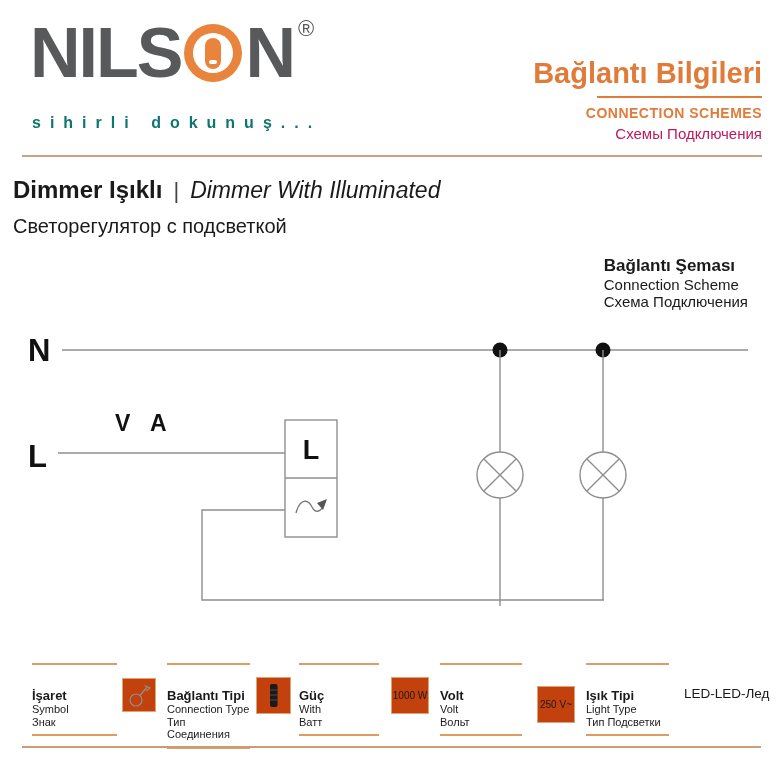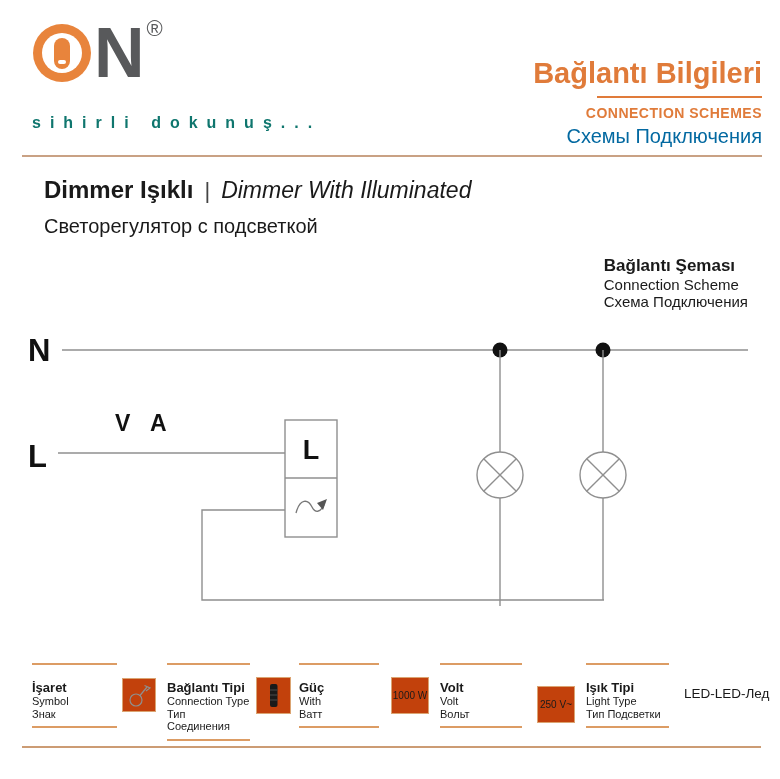--- a/index.html
+++ b/index.html
@@ -15,25 +15,25 @@
   .logo-o .pill{position:absolute;left:21px;top:14px;width:16px;height:31px;border-radius:8px;background:#e8843c;}
   .logo-o .dash{position:absolute;left:25px;top:36px;width:8px;height:4px;border-radius:2px;background:#fff;}
   .reg-mark{font-size:22px;color:#58595b;align-self:flex-start;margin-left:4px;margin-top:-2px;font-weight:normal;}
   .tagline{position:absolute;left:32px;top:114px;font-size:16px;font-weight:bold;color:#0f766e;letter-spacing:9px;}
 
   
   .hdr-right{position:absolute;right:18px;top:58px;text-align:right;}
   .hdr-tr{font-size:29px;font-weight:bold;color:#e07b3a;line-height:1.1;}
   .hdr-underline{height:2px;width:165px;background:#e07b3a;margin:6px 0 7px auto;}
   .hdr-en{font-size:14px;font-weight:bold;color:#e07b3a;letter-spacing:.5px;}
-  .hdr-ru{font-size:20px;color:#0369a1;margin-top:4px;}
+  .hdr-ru{font-size:15px;color:#be185d;margin-top:4px;}
   .hdr-divider{position:absolute;left:22px;top:155px;width:740px;height:2px;background:#c9a184;}
 
   
-  .prod{position:absolute;left:44px;top:176px;}
+  .prod{position:absolute;left:13px;top:176px;}
   .prod-row{display:flex;align-items:baseline;font-size:24px;}
   .prod-tr{font-weight:bold;}
   .prod-sep{margin:0 11px;color:#444;font-size:22px;font-weight:normal;}
   .prod-en{font-style:italic;font-size:23px;}
   .prod-ru{font-size:20px;margin-top:11px;}
 
   
   .scheme-head{position:absolute;right:32px;top:256px;line-height:1.15;}
   .scheme-tr{font-size:17px;font-weight:bold;}
   .scheme-en{font-size:15px;}
@@ -46,34 +46,35 @@
   .diagram .dot{fill:#111;stroke:none;}
   .wire-label{font:bold 31px "Liberation Sans", sans-serif;fill:#111;}
   .va-label{font:bold 23px "Liberation Sans", sans-serif;fill:#111;letter-spacing:7px;}
   .box-label{font:bold 27px "Liberation Sans", sans-serif;fill:#111;}
   .diagram path.wave{stroke:#777;stroke-width:1.3;}
   .diagram .arrow{fill:#555;stroke:none;}
 
   
   .spec-col{position:absolute;top:663px;}
   .spec-line{height:2px;background:#dc9c64;}
-  .spec-title{font-size:13px;font-weight:bold;margin-top:16px;line-height:14px;}
+  .spec-title{font-size:13px;font-weight:bold;margin-top:24px;line-height:14px;}
   .spec-sub{font-size:11px;line-height:12.5px;}
   .spec-line-b{height:2px;background:#dc9c64;margin-top:6px;}
   .val-box{position:absolute;border:1.5px solid #dba472;display:flex;align-items:center;justify-content:center;
            font-size:10px;color:#1a1a1a;background:#c2410c;}
   .led-text{position:absolute;left:684px;top:686px;font-size:13.5px;}
   .footer-rule{position:absolute;left:22px;top:746px;width:739px;height:2px;background:#cc9c74;}
 </style>
 </head>
 <body>
 
 <div class="page">
 
   <div class="logo-row">
+    <span class="logo-letters">NILS</span>
     <span class="logo-o">
       <span class="disc"></span>
         <span class="inner"></span>
         <span class="pill"></span>
         <span class="dash"></span>
     </span>
     <span class="logo-letters">N</span>
     <span class="reg-mark">®</span>
   </div>
   <div class="tagline">sihirli dokunuş...</div>

